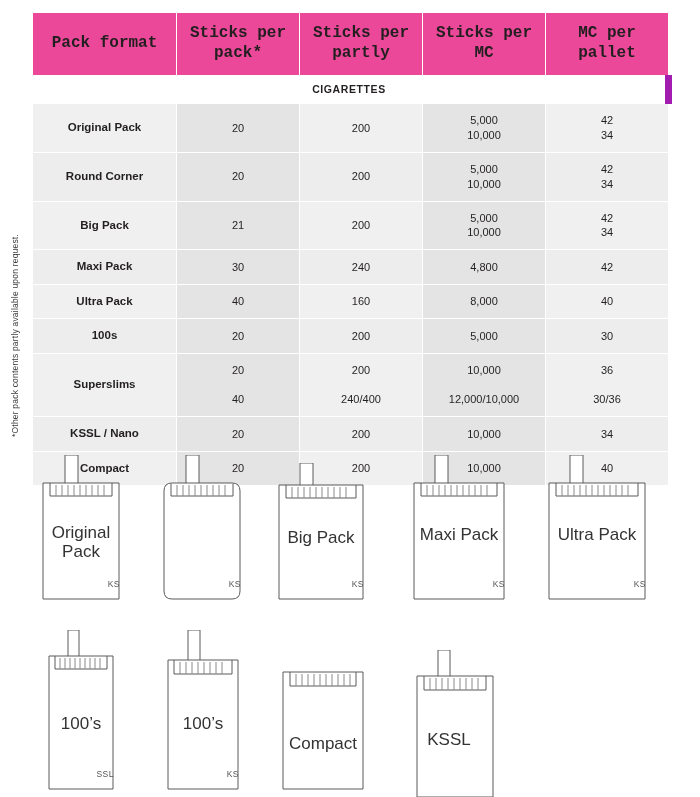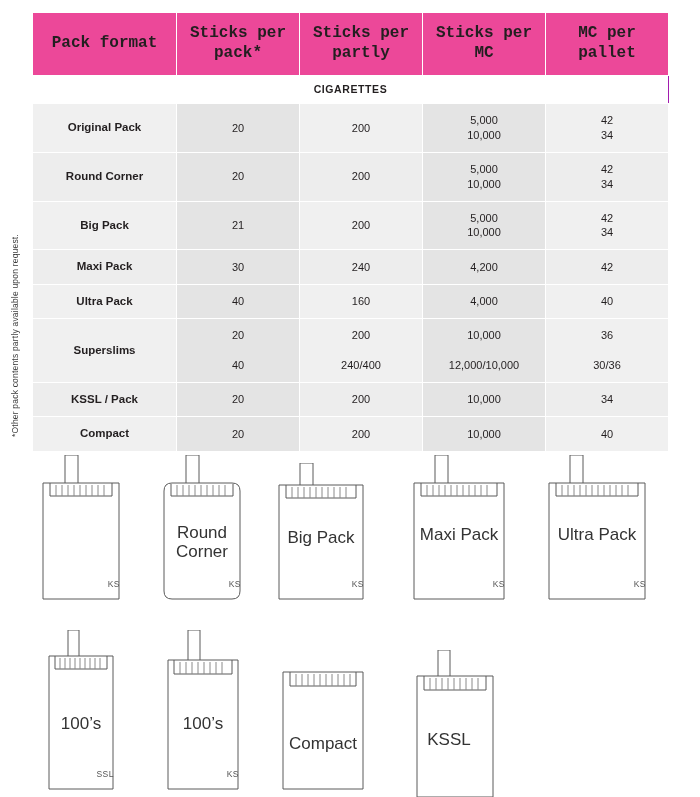--- a/index.html
+++ b/index.html
@@ -70,21 +70,21 @@
   .col-d { width: 123px; }
   .col-e { width: 123px; }
 
   tr.section-row td {
     background: #ffffff;
     font-size: 10.5px;
     font-weight: bold;
     letter-spacing: 0.6px;
     padding: 6px 0 7px 0;
     border-left: 1px solid #ffffff;
-    border-right: 1px solid #a21caf;
+    border-right: 7px solid #a21caf;
   }
 
   tbody td {
     font-size: 11px;
     padding: 9px 3px;
     line-height: 1.35;
   }
   td.name {
     font-weight: bold;
     font-size: 11.5px;
@@ -187,51 +187,58 @@
         <td class="shade-b multi">5,000
 10,000</td>
         <td class="shade-a multi">42
 34</td>
       </tr>
 
       <tr>
         <td class="name shade-c">Maxi Pack</td>
         <td class="shade-b">30</td>
         <td class="shade-c">240</td>
-        <td class="shade-b">4,200</td>
+        <td class="shade-b">4,800</td>
         <td class="shade-c">42</td>
       </tr>
 
       <tr>
         <td class="name shade-a">Ultra Pack</td>
         <td class="shade-b">40</td>
         <td class="shade-a">160</td>
-        <td class="shade-b">4,000</td>
+        <td class="shade-b">8,000</td>
         <td class="shade-a">40</td>
       </tr>
 
+      <tr>
+        <td class="name shade-c">100s</td>
+        <td class="shade-b">20</td>
+        <td class="shade-c">200</td>
+        <td class="shade-b">5,000</td>
+        <td class="shade-c">30</td>
+      </tr>
 
       <tr>
         <td class="name shade-a">Superslims</td>
         <td class="shade-b multi">20
 
 40</td>
         <td class="shade-a multi">200
 
 240/400</td>
         <td class="shade-b multi">10,000
 
 12,000/10,000</td>
         <td class="shade-a multi">36
 
 30/36</td>
       </tr>
 
       <tr>
-        <td class="name shade-c">KSSL / Pack</td>
+        <td class="name shade-c">KSSL / Nano</td>
         <td class="shade-b">20</td>
         <td class="shade-c">200</td>
         <td class="shade-b">10,000</td>
         <td class="shade-c">34</td>
       </tr>
 
       <tr>
         <td class="name shade-a">Compact</td>
         <td class="shade-b">20</td>
         <td class="shade-a">200</td>
@@ -256,42 +263,42 @@
             <line x1="20" y1="30" x2="20" y2="41"></line>
           <line x1="26" y1="30" x2="26" y2="41"></line>
             <line x1="32" y1="30" x2="32" y2="41"></line>
           <line x1="38" y1="30" x2="38" y2="41"></line>
             <line x1="44" y1="30" x2="44" y2="41"></line>
           <line x1="50" y1="30" x2="50" y2="41"></line>
             <line x1="56" y1="30" x2="56" y2="41"></line>
           <line x1="62" y1="30" x2="62" y2="41"></line>
         </g>
       </svg>
+      <div class="pack-label" style="top:68px; font-size:17px;">Original
+Pack</div>
       <div class="pack-size" style="top:124px;">KS</div>
     </div>
 
     <div class="pack" style="left:163px; top:15px; width:78px; height:145px;">
       <svg width="78" height="145" viewBox="0 0 78 145">
         <rect x="23" y="0" width="13" height="30" fill="#ffffff" stroke="#5b5b5b" stroke-width="1"></rect>
         <path d="M1 36 Q1 28 9 28 L69 28 Q77 28 77 36 L77 136 Q77 144 69 144 L9 144 Q1 144 1 136 Z" fill="#ffffff" stroke="#5b5b5b" stroke-width="1"></path>
         <path d="M8 29 L8 41 L70 41 L70 29" fill="none" stroke="#5b5b5b" stroke-width="1"></path>
         <g stroke="#8a8a8a" stroke-width="1">
           <line x1="14" y1="30" x2="14" y2="41"></line>
             <line x1="20" y1="30" x2="20" y2="41"></line>
           <line x1="26" y1="30" x2="26" y2="41"></line>
             <line x1="32" y1="30" x2="32" y2="41"></line>
           <line x1="38" y1="30" x2="38" y2="41"></line>
             <line x1="44" y1="30" x2="44" y2="41"></line>
           <line x1="50" y1="30" x2="50" y2="41"></line>
             <line x1="56" y1="30" x2="56" y2="41"></line>
           <line x1="62" y1="30" x2="62" y2="41"></line>
         </g>
       </svg>
-      <div class="pack-label" style="top:68px; font-size:17px;">Round
-Corner</div>
       <div class="pack-size" style="top:124px;">KS</div>
     </div>
 
     <div class="pack" style="left:278px; top:23px; width:86px; height:137px;">
       <svg width="86" height="137" viewBox="0 0 86 137">
         <rect x="22" y="0" width="13" height="24" fill="#ffffff" stroke="#5b5b5b" stroke-width="1"></rect>
         <path d="M1 22 L85 22 L85 136 L1 136 Z" fill="#ffffff" stroke="#5b5b5b" stroke-width="1"></path>
         <path d="M8 22 L8 35 L78 35 L78 22" fill="none" stroke="#5b5b5b" stroke-width="1"></path>
         <g stroke="#8a8a8a" stroke-width="1">
           <line x1="14" y1="24" x2="14" y2="35"></line>

